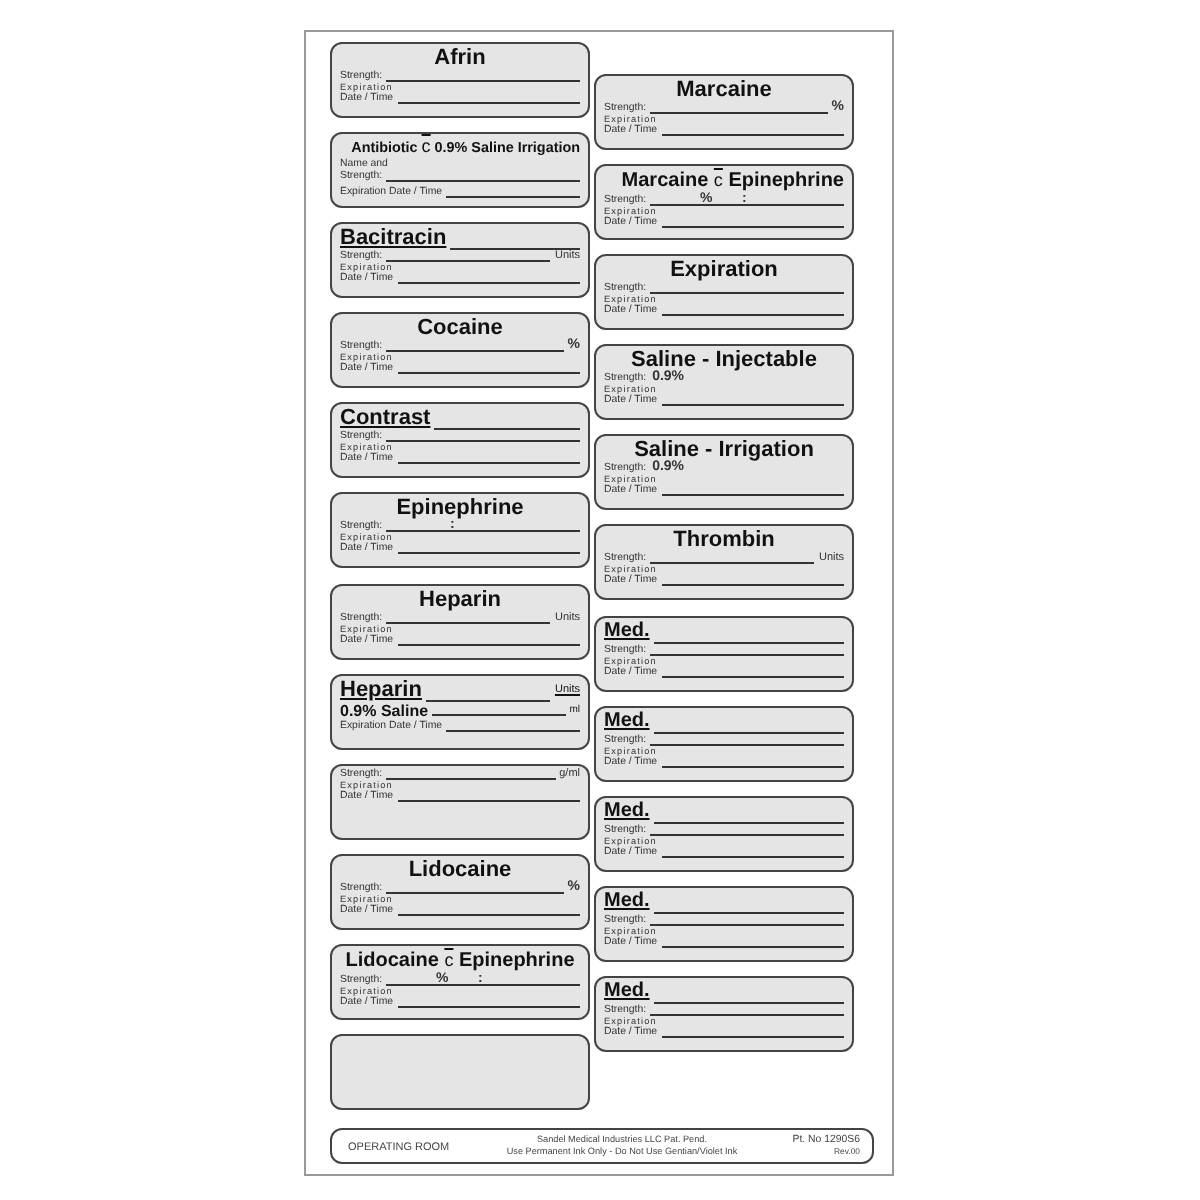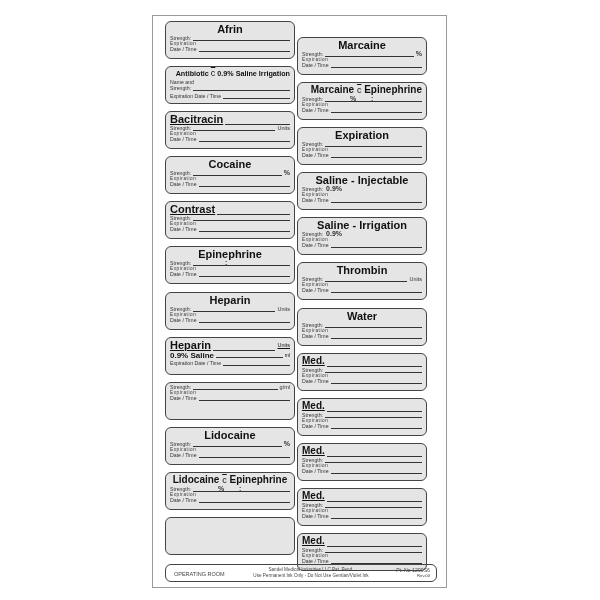--- a/index.html
+++ b/index.html
@@ -283,32 +283,20 @@
           <span class="line"></span>
           <span class="unit">Units</span>
         </div>
       <div class="exp">Expiration</div>
       <div class="row">
           <span>Date / Time</span>
           <span class="line"></span>
         </div>
     </div>
 
-    <div class="label">
-      <div class="title">Water</div>
-      <div class="row">
-          <span>Strength:</span>
-          <span class="line"></span>
-        </div>
-      <div class="exp">Expiration</div>
-      <div class="row">
-          <span>Date / Time</span>
-          <span class="line"></span>
-        </div>
-    </div>
 
     <div class="label">
       <div class="title med title-line">
           <span>Med.</span>
           <span class="line"></span>
         </div>
       <div class="row">
           <span>Strength:</span>
           <span class="line"></span>
         </div>

